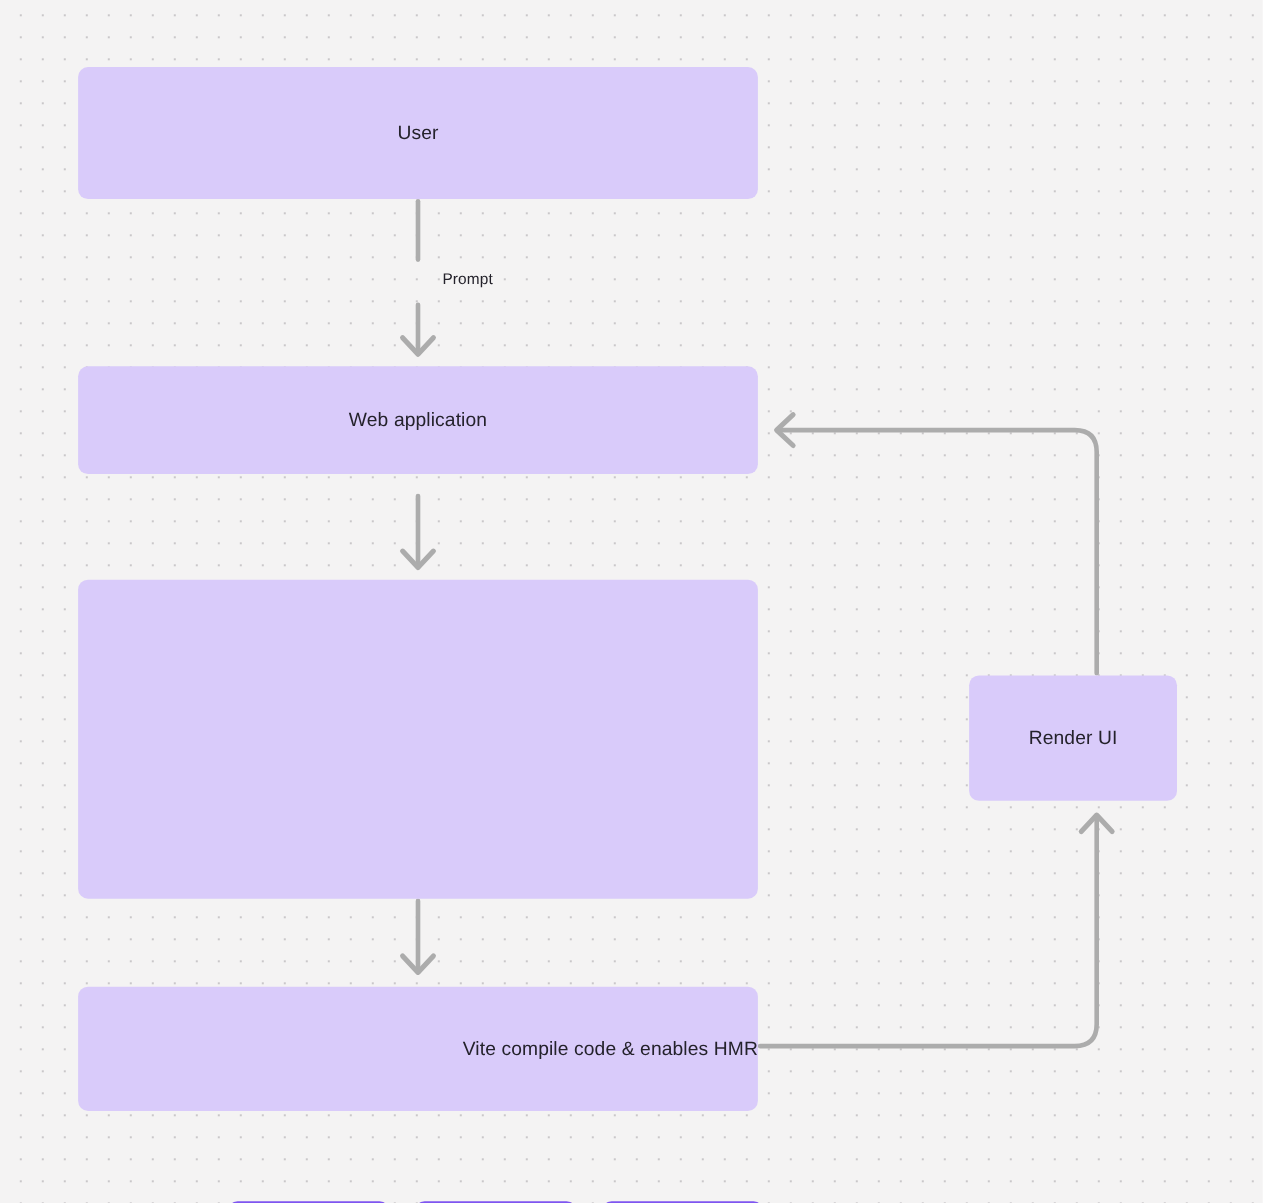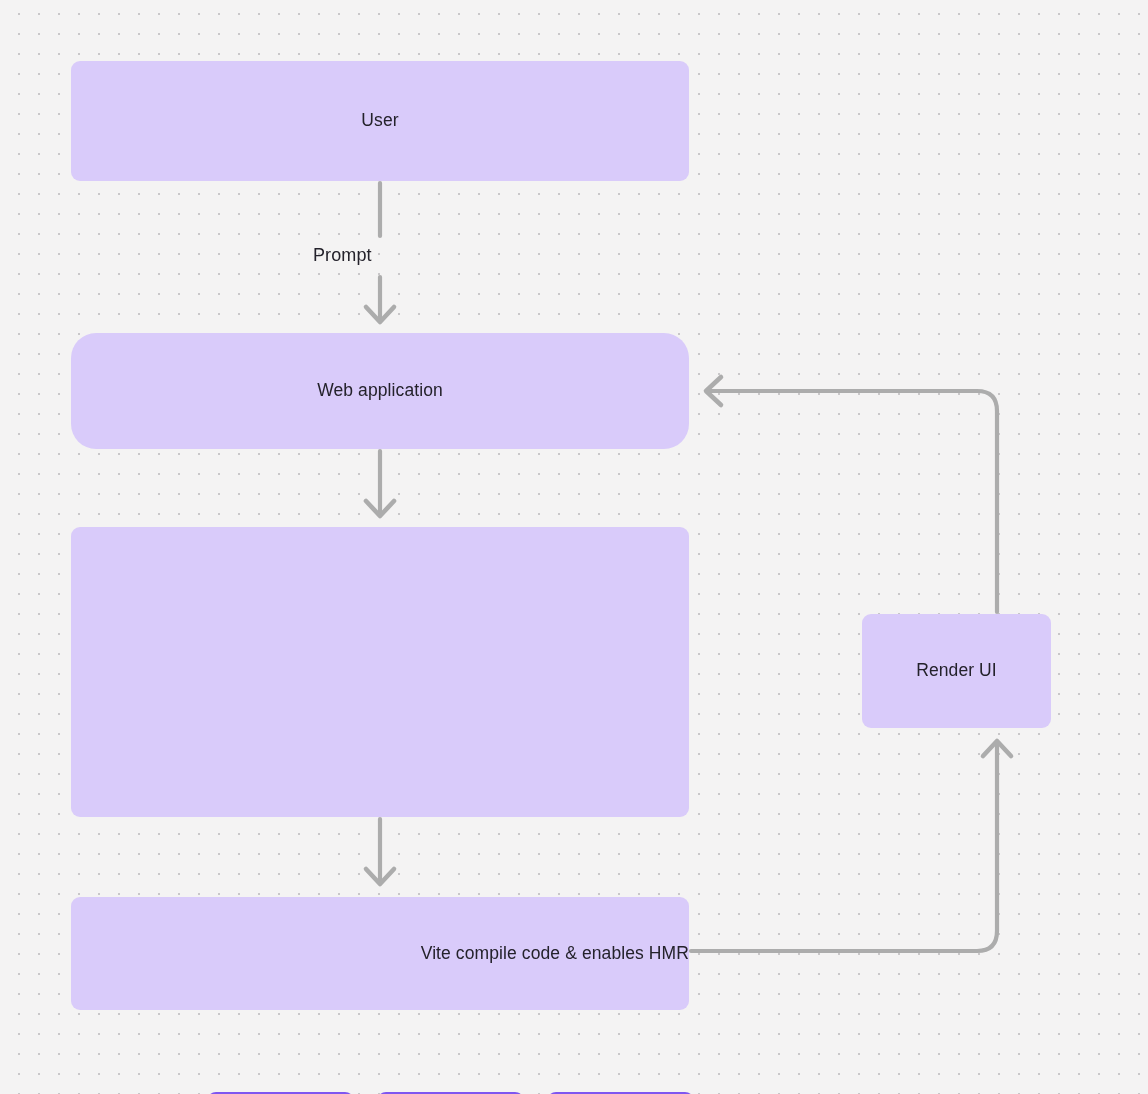--- a/index.html
+++ b/index.html
@@ -41,24 +41,24 @@
   .node-purple {
     background: #7f56f0;
     color: #ffffff;
     border-radius: 9px;
     font-size: 17px;
     line-height: 1.7;
   }
 
   
   #node-user          { left: 71px;  top: 61px;   width: 618px; height: 120px; }
-  #node-webapp        { left: 71px;  top: 333px;  width: 618px; height: 116px; border-radius: 25px; }
+  #node-webapp        { left: 71px;  top: 333px;  width: 618px; height: 98px; }
   #node-components    { left: 71px;  top: 527px;  width: 618px; height: 290px; }
   #node-vite          { left: 71px;  top: 897px;  width: 618px; height: 113px; justify-content: flex-end; }
-  #node-render        { left: 862px; top: 614px;  width: 189px; height: 114px; }
+  #node-render        { left: 881px; top: 614px;  width: 189px; height: 114px; }
 
   #box-html   { left: 136px; top: 565px; width: 147px; height: 107px; }
   #box-css    { left: 306px; top: 565px; width: 147px; height: 107px; }
   #box-js     { left: 476px; top: 565px; width: 147px; height: 107px; }
 
   .inner-boxes {
     position: absolute;
     left: 0; top: 0; width: 100%; height: 100%;
     pointer-events: none;
   }
@@ -70,22 +70,22 @@
     left: 0; top: 0;
     width: 1148px; height: 1094px;
     pointer-events: none;
   }
 
   #edge-label-prompt {
     position: absolute;
     left: 313px;
     top: 245px;
     width: 135px;
-    text-align: left;
-    font-size: 18px;
+    text-align: right;
+    font-size: 14px;
     color: #24222b;
     letter-spacing: 0.1px;
   }
 </style>
 </head>
 <body>
 
 <div id="canvas">
 
   <svg id="edges" viewBox="0 0 1148 1094" width="1148" height="1094">

